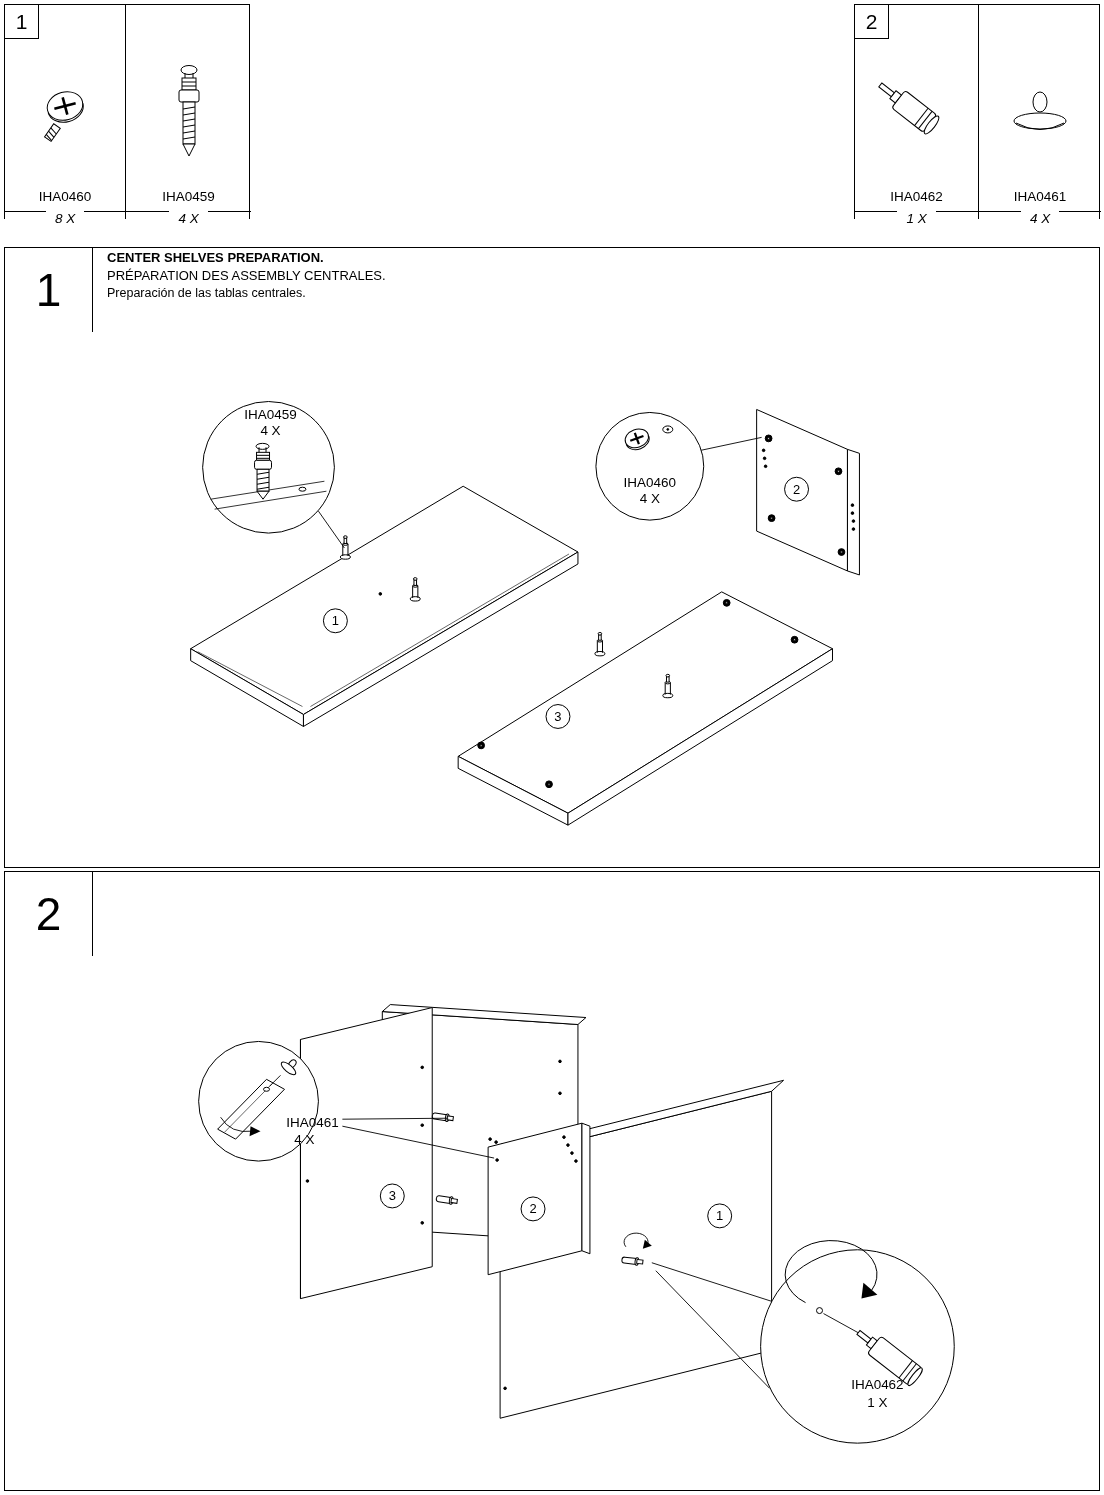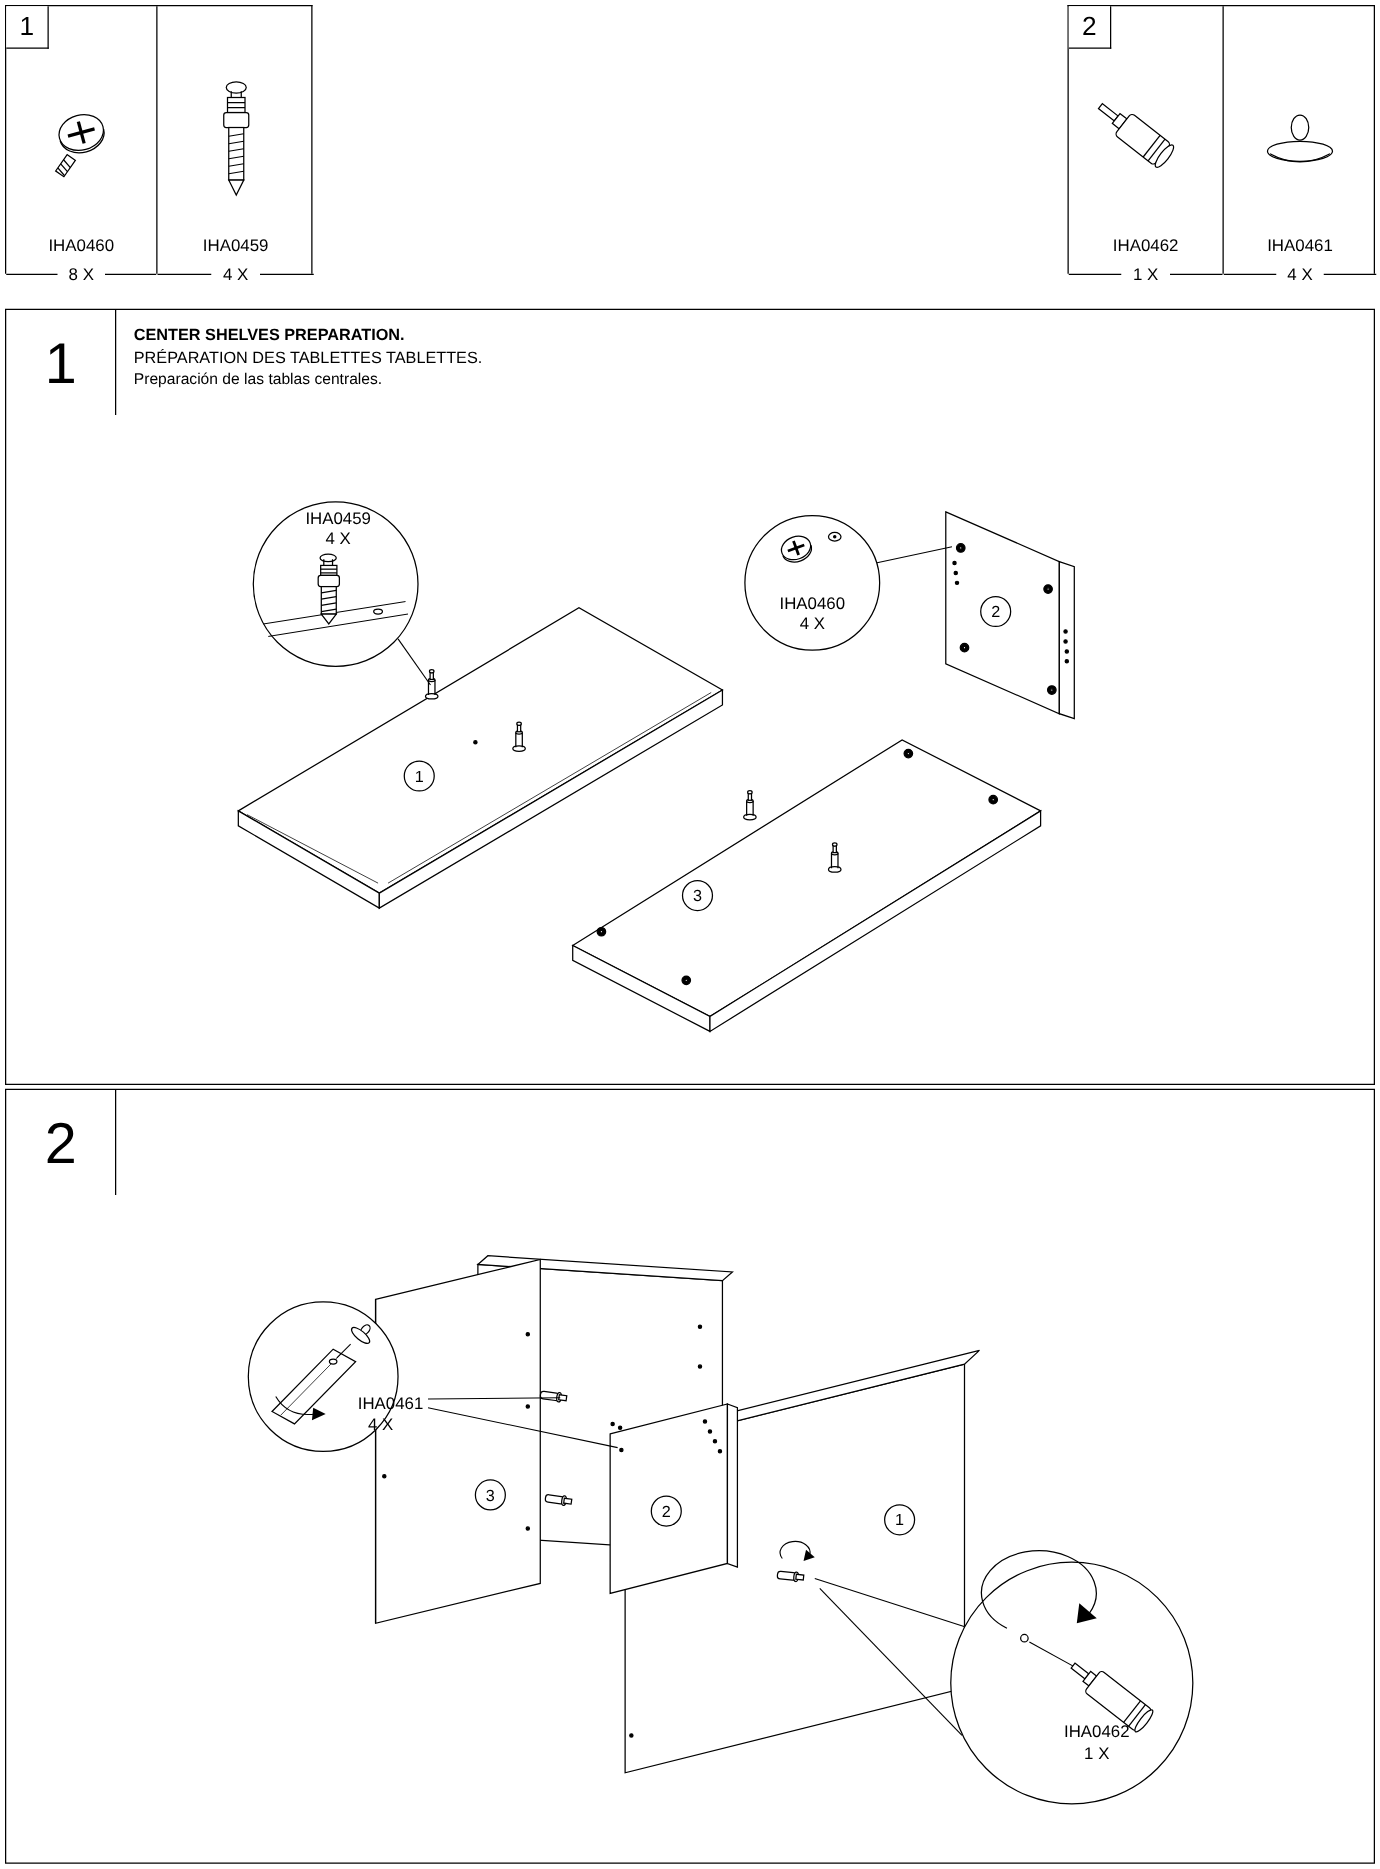--- a/index.html
+++ b/index.html
@@ -16,31 +16,31 @@
   .hw-num { position:absolute; left:0; top:0; width:34px; height:34px;
             border-right:1px solid #000; border-bottom:1px solid #000;
             display:flex; align-items:center; justify-content:center;
             font-size:21px; background:#fff; }
   .hw-divider { position:absolute; top:0; bottom:0; width:1px; background:#000; }
   .hw-col { position:absolute; top:34px; bottom:0; display:flex;
             flex-direction:column; align-items:center; }
   .hw-icon-wrap { flex:1; display:flex; align-items:center; justify-content:center; }
   .hw-id { font-size:13.5px; padding-bottom:15px; }
   .hw-qty { position:absolute; bottom:-8px; height:16px; display:flex;
-            align-items:center; font-size:13.5px; }
+            align-items:flex-start; font-size:13.5px;font-style:italic; }
   .hw-qty::before, .hw-qty::after { content:""; flex:1; height:0; border-top:1px solid #000; }
   .hw-qty span { padding:0 9px; white-space:nowrap; }
   
   .step { position:absolute; left:4px; width:1096px; border:1px solid #000; background:#fff; }
   #step-1 { top:247px; height:621px; }
   #step-2 { top:871px; height:620px; }
   .step-num { position:absolute; left:0; top:0; width:88px; height:84px;
               border-right:1px solid #000; display:flex; align-items:center;
               justify-content:center; font-size:46px; }
-  .step-titles { position:absolute; left:102px; top:11px; line-height:1.4; }
+  .step-titles { position:absolute; left:102px; top:1px; line-height:1.4; }
   .t-en { font-weight:bold; font-size:13px; }
   .t-fr { font-size:13px; }
   .t-es { font-size:12.5px; }
   .diagram { position:absolute; left:0; top:0; width:100%; height:100%; }
   svg text { font-family:"Liberation Sans", sans-serif; fill:#000; stroke:none; }
   .co-txt { font-size:13.5px; }
   .pl-txt { font-size:13px; }
 </style>
 </head>
 <body>
@@ -141,21 +141,21 @@
         <span>4 X</span>
       </div>
   </div>
 
   <div class="step" id="step-1">
     <div class="step-num">
         <span>1</span>
       </div>
     <div class="step-titles">
       <div class="t-en">CENTER SHELVES PREPARATION.</div>
-      <div class="t-fr">PRÉPARATION DES TABLETTES TABLETTES.</div>
+      <div class="t-fr">PRÉPARATION DES ASSEMBLY CENTRALES.</div>
       <div class="t-es">Preparación de las tablas centrales.</div>
     </div>
 
     <svg class="diagram" viewBox="0 0 1096 621" preserveAspectRatio="none">
       <defs>
         <g id="dowel-v">
           <ellipse cx="0" cy="0" rx="5" ry="2.2" fill="#fff" stroke="#000"></ellipse>
           <path d="M-2.6,-1 L-2.6,-13 M2.6,-13 L2.6,-1" fill="none" stroke="#000"></path>
           <ellipse cx="0" cy="-13" rx="2.6" ry="1.3" fill="#fff" stroke="#000"></ellipse>
           <rect x="-1.3" y="-19" width="2.6" height="5.5" fill="#fff" stroke="#000"></rect>

